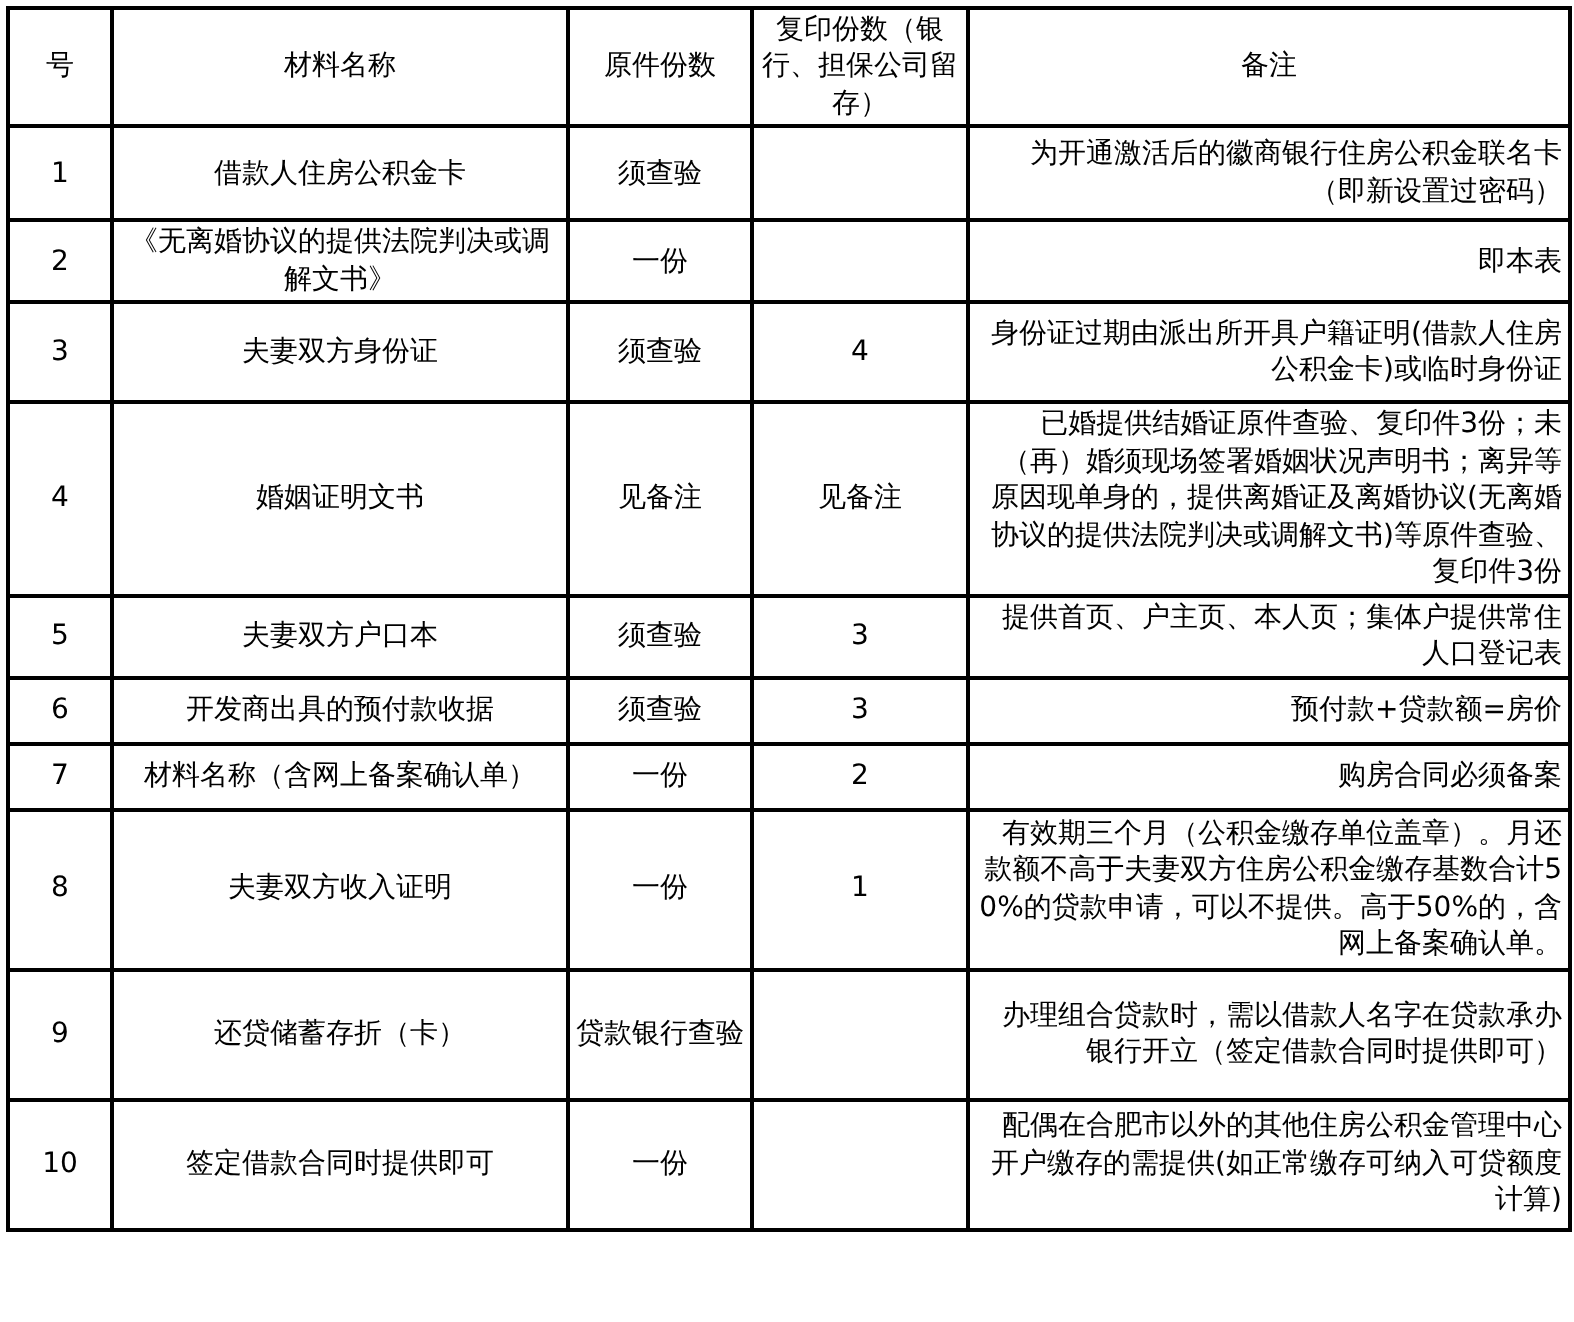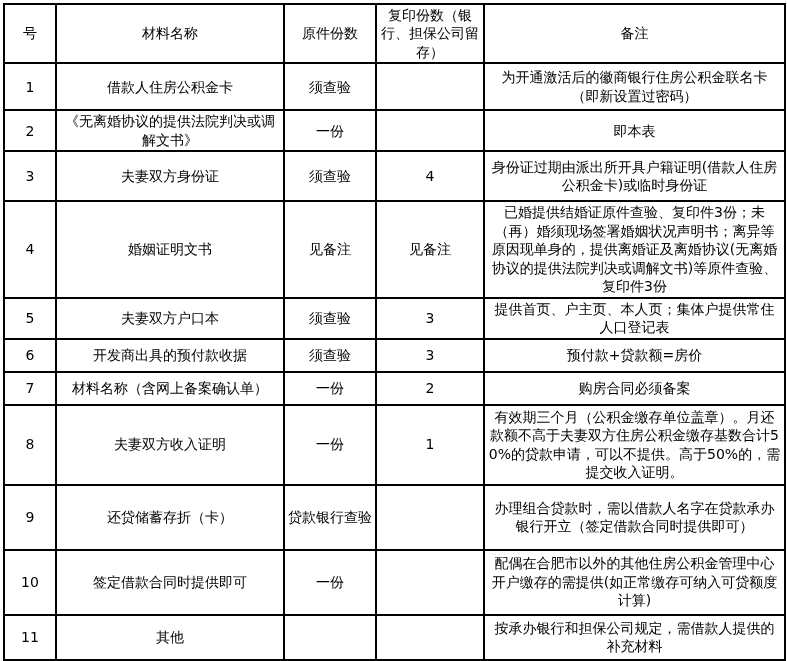--- a/index.html
+++ b/index.html
@@ -25,21 +25,21 @@
     overflow: hidden;
     word-break: break-all;
   }
   .cell-center {
     text-align: center;
     vertical-align: middle;
     padding: 1px 2px;
     line-height: 1.32;
   }
   .cell-remark {
-    text-align: center;
+    text-align: right;
     vertical-align: middle;
     padding: 1px 3px;
     line-height: 1.32;
   }
 </style>
 </head>
 <body>
 
 <table class="materials">
   <colgroup>
@@ -104,37 +104,30 @@
       <td class="cell-center">材料名称（含网上备案确认单）</td>
       <td class="cell-center">一份</td>
       <td class="cell-center">2</td>
       <td class="cell-remark">购房合同必须备案</td>
     </tr>
     <tr style="height:80px">
       <td class="cell-center">8</td>
       <td class="cell-center">夫妻双方收入证明</td>
       <td class="cell-center">一份</td>
       <td class="cell-center">1</td>
-      <td class="cell-remark">有效期三个月（公积金缴存单位盖章）。月还款额不高于夫妻双方住房公积金缴存基数合计50%的贷款申请，可以不提供。高于50%的，需提交收入证明。</td>
+      <td class="cell-remark">有效期三个月（公积金缴存单位盖章）。月还款额不高于夫妻双方住房公积金缴存基数合计50%的贷款申请，可以不提供。高于50%的，含网上备案确认单。</td>
     </tr>
     <tr style="height:65px">
       <td class="cell-center">9</td>
       <td class="cell-center">还贷储蓄存折（卡）</td>
       <td class="cell-center">贷款银行查验</td>
       <td class="cell-center"></td>
       <td class="cell-remark">办理组合贷款时，需以借款人名字在贷款承办银行开立（签定借款合同时提供即可）</td>
     </tr>
     <tr style="height:65px">
       <td class="cell-center">10</td>
       <td class="cell-center">签定借款合同时提供即可</td>
       <td class="cell-center">一份</td>
       <td class="cell-center"></td>
       <td class="cell-remark">配偶在合肥市以外的其他住房公积金管理中心开户缴存的需提供(如正常缴存可纳入可贷额度计算)</td>
     </tr>
-    <tr style="height:45px">
-      <td class="cell-center">11</td>
-      <td class="cell-center">其他</td>
-      <td class="cell-center"></td>
-      <td class="cell-center"></td>
-      <td class="cell-remark">按承办银行和担保公司规定，需借款人提供的补充材料</td>
-    </tr>
   </tbody>
 </table>
 
 </body></html>

